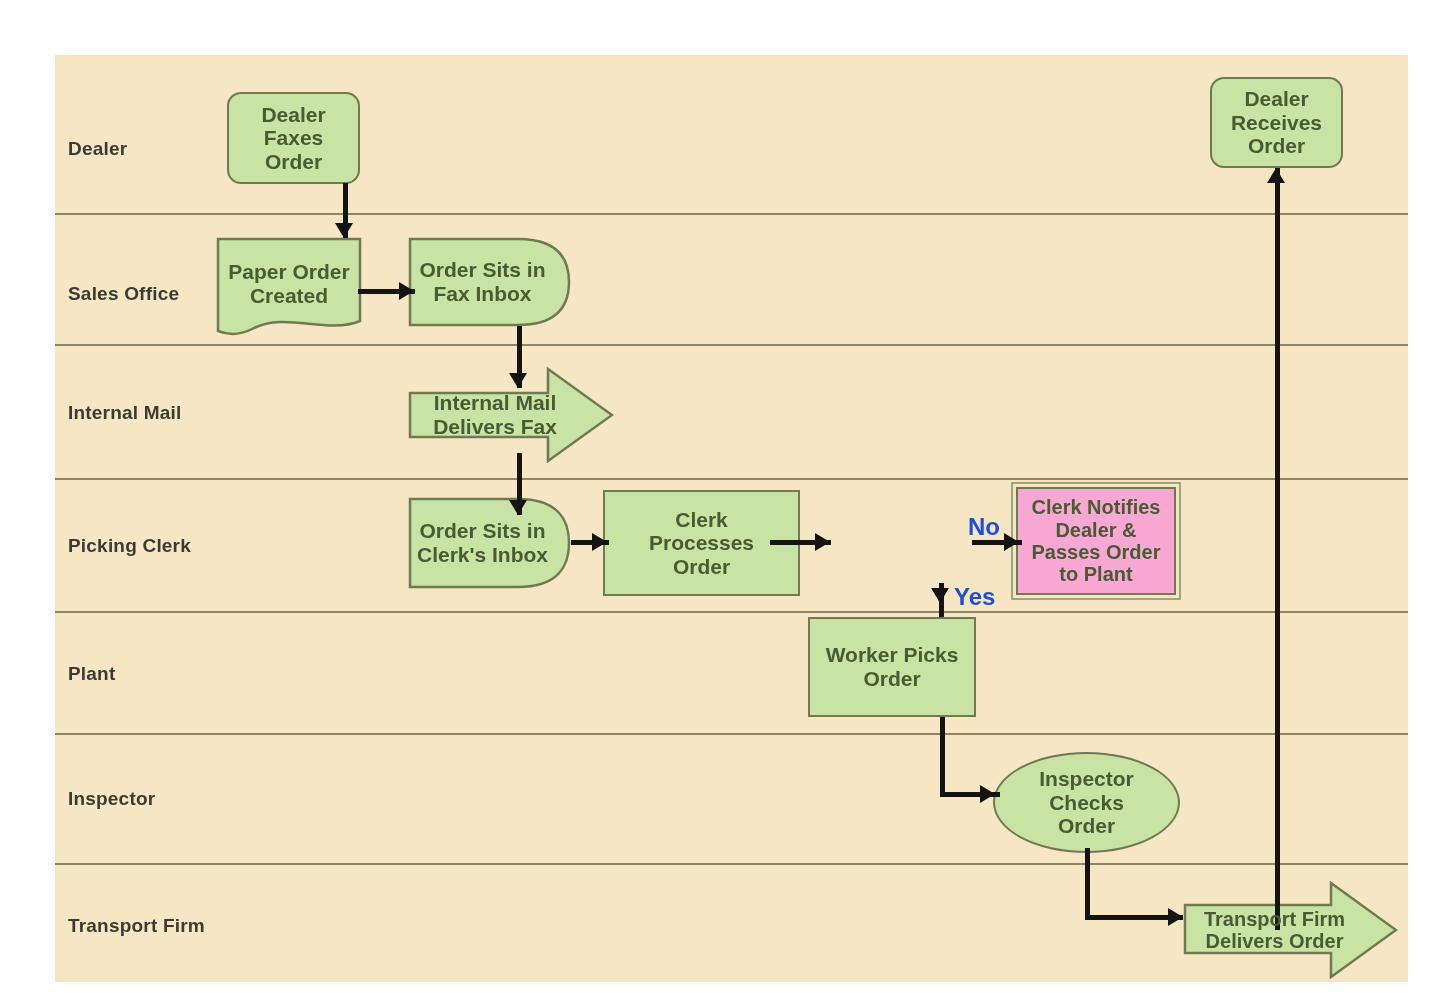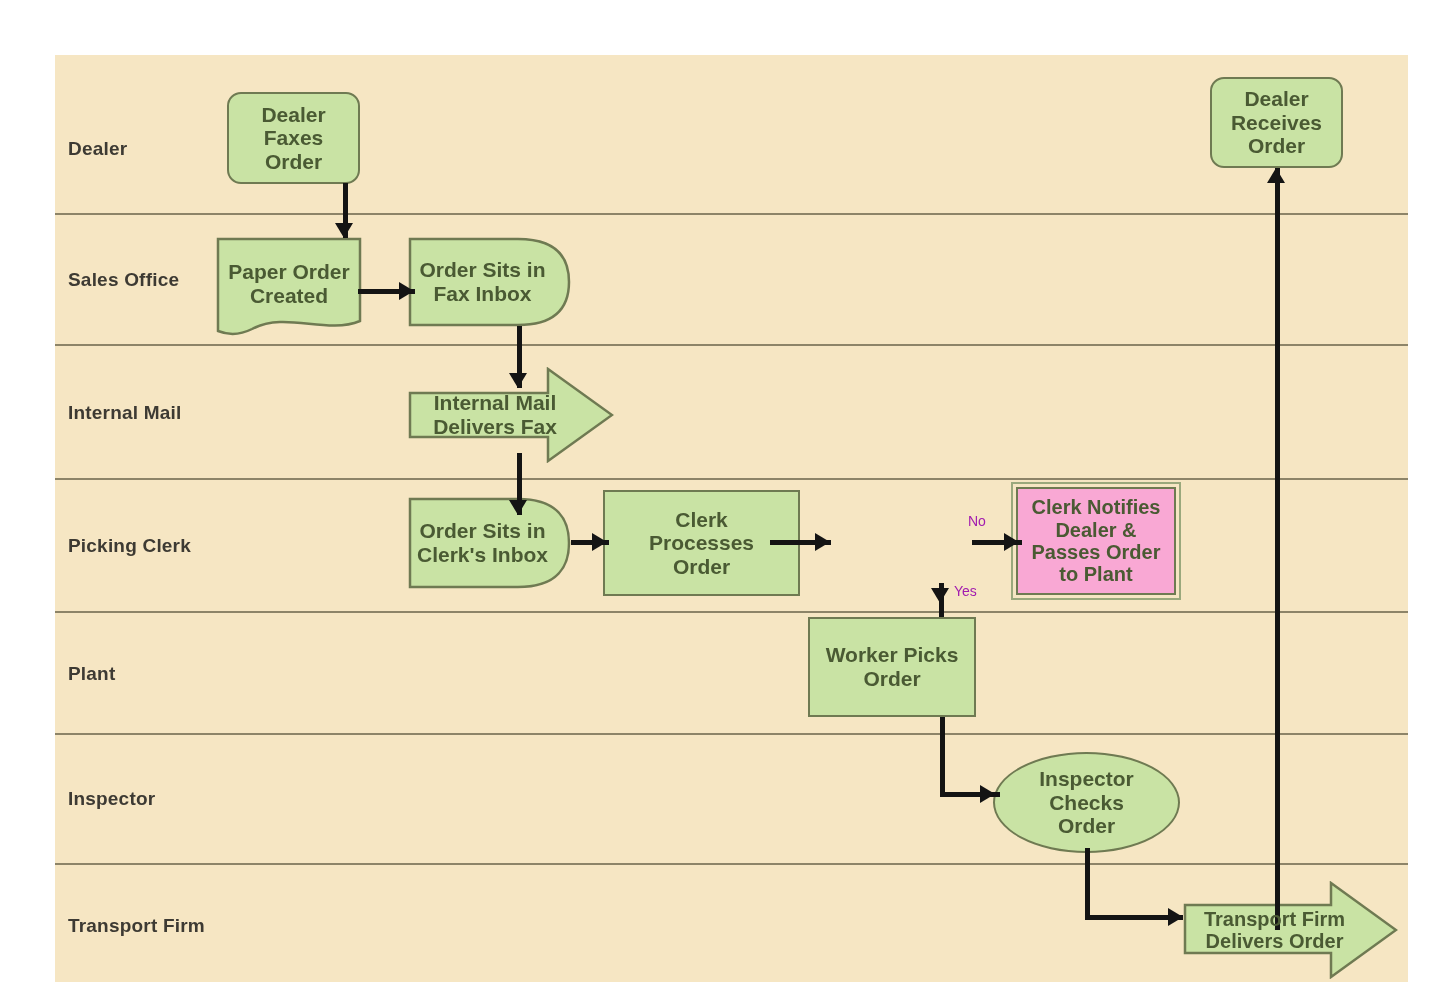--- a/index.html
+++ b/index.html
@@ -58,39 +58,39 @@
   
   .conn{position:absolute;background:#141414;z-index:2;}
   .conn-v{width:5px;}
   .conn-h{height:5px;}
   .arrowhead{position:absolute;width:0;height:0;z-index:2;}
   .ah-down{border-left:9px solid transparent;border-right:9px solid transparent;border-top:15px solid #141414;}
   .ah-up{border-left:9px solid transparent;border-right:9px solid transparent;border-bottom:15px solid #141414;}
   .ah-right{border-top:9px solid transparent;border-bottom:9px solid transparent;border-left:15px solid #141414;}
 
   .edge-label{
-    position:absolute;font-size:14px;font-weight:normal;color:#a21caf;z-index:4;
+    position:absolute;font-size:24px;font-weight:bold;color:#1d4ed8;z-index:4;
     white-space:nowrap;
   }
 </style>
 </head>
 <body>
 
 <div id="stage">
   <div id="panel">
 
     <div class="lane-divider" style="top:158px"></div>
     <div class="lane-divider" style="top:289px"></div>
     <div class="lane-divider" style="top:423px"></div>
     <div class="lane-divider" style="top:556px"></div>
     <div class="lane-divider" style="top:678px"></div>
     <div class="lane-divider" style="top:808px"></div>
 
     <div class="lane-label" style="top:83px">Dealer</div>
-    <div class="lane-label" style="top:214px">Sales Office</div>
+    <div class="lane-label" style="top:228px">Sales Office</div>
     <div class="lane-label" style="top:347px">Internal Mail</div>
     <div class="lane-label" style="top:480px">Picking Clerk</div>
     <div class="lane-label" style="top:608px">Plant</div>
     <div class="lane-label" style="top:733px">Inspector</div>
     <div class="lane-label" style="top:860px">Transport Firm</div>
 
     <div class="conn conn-v" style="left:288px;top:128px;height:55px"></div>
     <div class="arrowhead ah-down" style="left:280px;top:168px"></div>
 
     <div class="conn conn-h" style="left:303px;top:234px;width:57px"></div>

